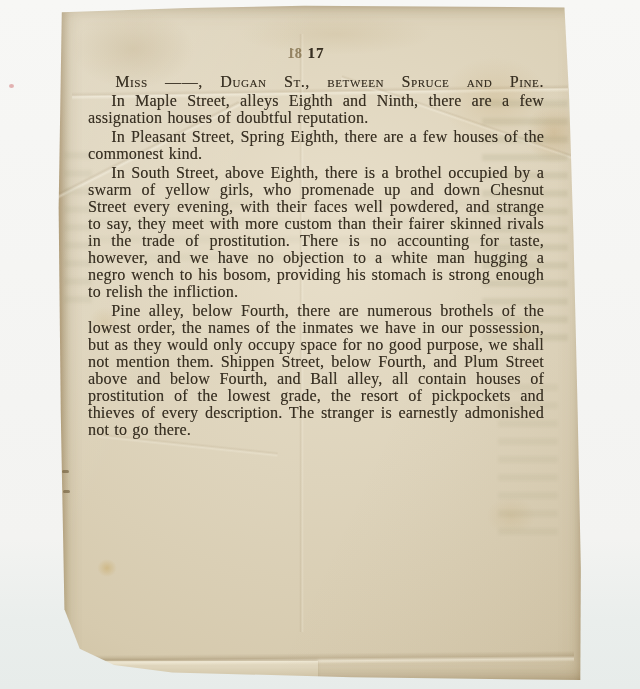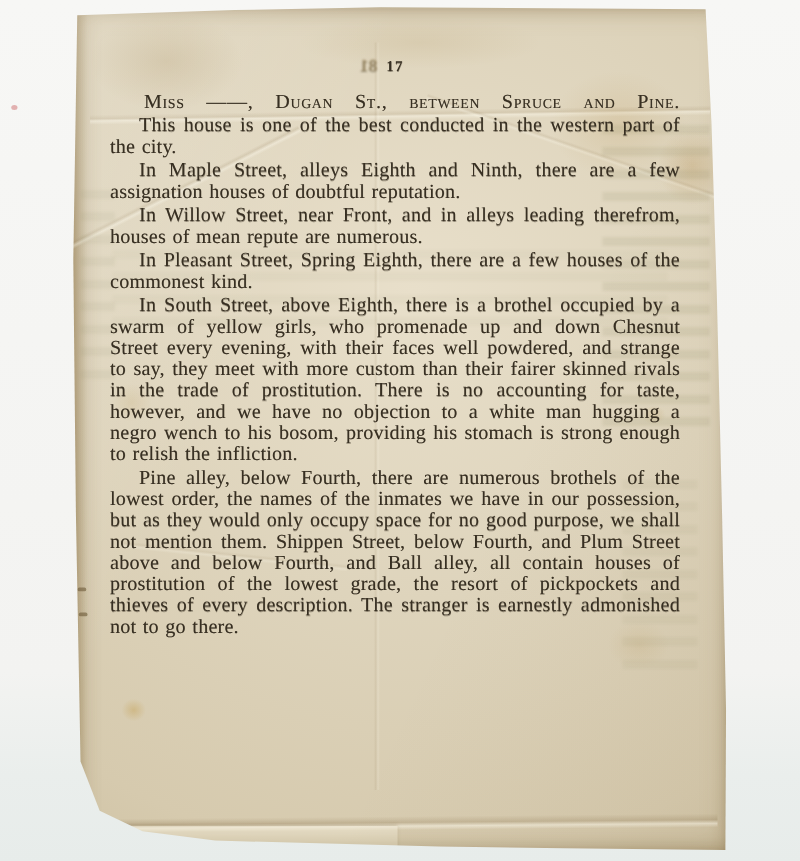--- a/index.html
+++ b/index.html
@@ -96,21 +96,21 @@
     background: linear-gradient(to bottom, rgba(243,237,218,0.95), rgba(212,201,172,0.9));
     box-shadow: 0 -2px 3px rgba(120,95,55,0.3);
   }
   
   .page-content {
     position: absolute; left: 32px; right: 40px; top: 40px;
     color: #372f22; font-size: 16px; line-height: 17px;
     text-shadow: 0.2px 0.2px 0.4px rgba(55,47,34,0.45);
   }
   .page-number-row { position: relative; text-align: center; margin-bottom: 11px; height: 18px; }
-  .page-number { display: inline-block; font-weight: bold; font-size: 12px; letter-spacing: 1px; }
+  .page-number { display: inline-block; font-weight: bold; font-size: 15px; letter-spacing: 1px; }
   .ghost-num {
     position: absolute; left: calc(50% - 28px); top: 1px;
     transform: scaleX(-1); font-weight: bold; font-size: 14px;
     color: rgba(150,125,75,0.5); filter: blur(0.7px);
   }
   p.block { margin: 0; text-align: justify; letter-spacing: 0.2px; word-spacing: 1px; }
   p.block + p.block { margin-top: 2px; }
   p.para { text-indent: 1.45em; }
   p.heading {
     font-variant: small-caps; letter-spacing: 0.6px; word-spacing: 3px;
@@ -153,22 +153,20 @@
     <div class="curl"></div>
     <div class="sheen"></div>
 
     <div class="page-content" style="pointer-events:auto;">
       <div class="page-number-row">
         <span class="ghost-num">81</span>
         <span class="page-number">17</span>
       </div>
       <div id="text-block">
           <p class="block heading indented">Miss ——, Dugan St., between Spruce and Pine.</p>
-          <p class="block para">This house is one of the best conducted in the western part of the city.</p>
           <p class="block para">In Maple Street, alleys Eighth and Ninth, there are a few assignation houses of doubtful reputation.</p>
-          <p class="block para">In Willow Street, near Front, and in alleys leading therefrom, houses of mean repute are numerous.</p>
           <p class="block para">In Pleasant Street, Spring Eighth, there are a few houses of the commonest kind.</p>
           <p class="block para">In South Street, above Eighth, there is a brothel occupied by a swarm of yellow girls, who promenade up and down Chesnut Street every evening, with their faces well powdered, and strange to say, they meet with more custom than their fairer skinned rivals in the trade of prostitution. There is no accounting for taste, however, and we have no objection to a white man hugging a negro wench to his bosom, providing his stomach is strong enough to relish the infliction.</p>
           <p class="block para">Pine alley, below Fourth, there are numerous brothels of the lowest order, the names of the inmates we have in our possession, but as they would only occupy space for no good purpose, we shall not mention them. Shippen Street, below Fourth, and Plum Street above and below Fourth, and Ball alley, all contain houses of prostitution of the lowest grade, the resort of pickpockets and thieves of every description. The stranger is earnestly admonished not to go there.</p>
         </div>
     </div>
   </div>
 </div>
 
 </body></html>

